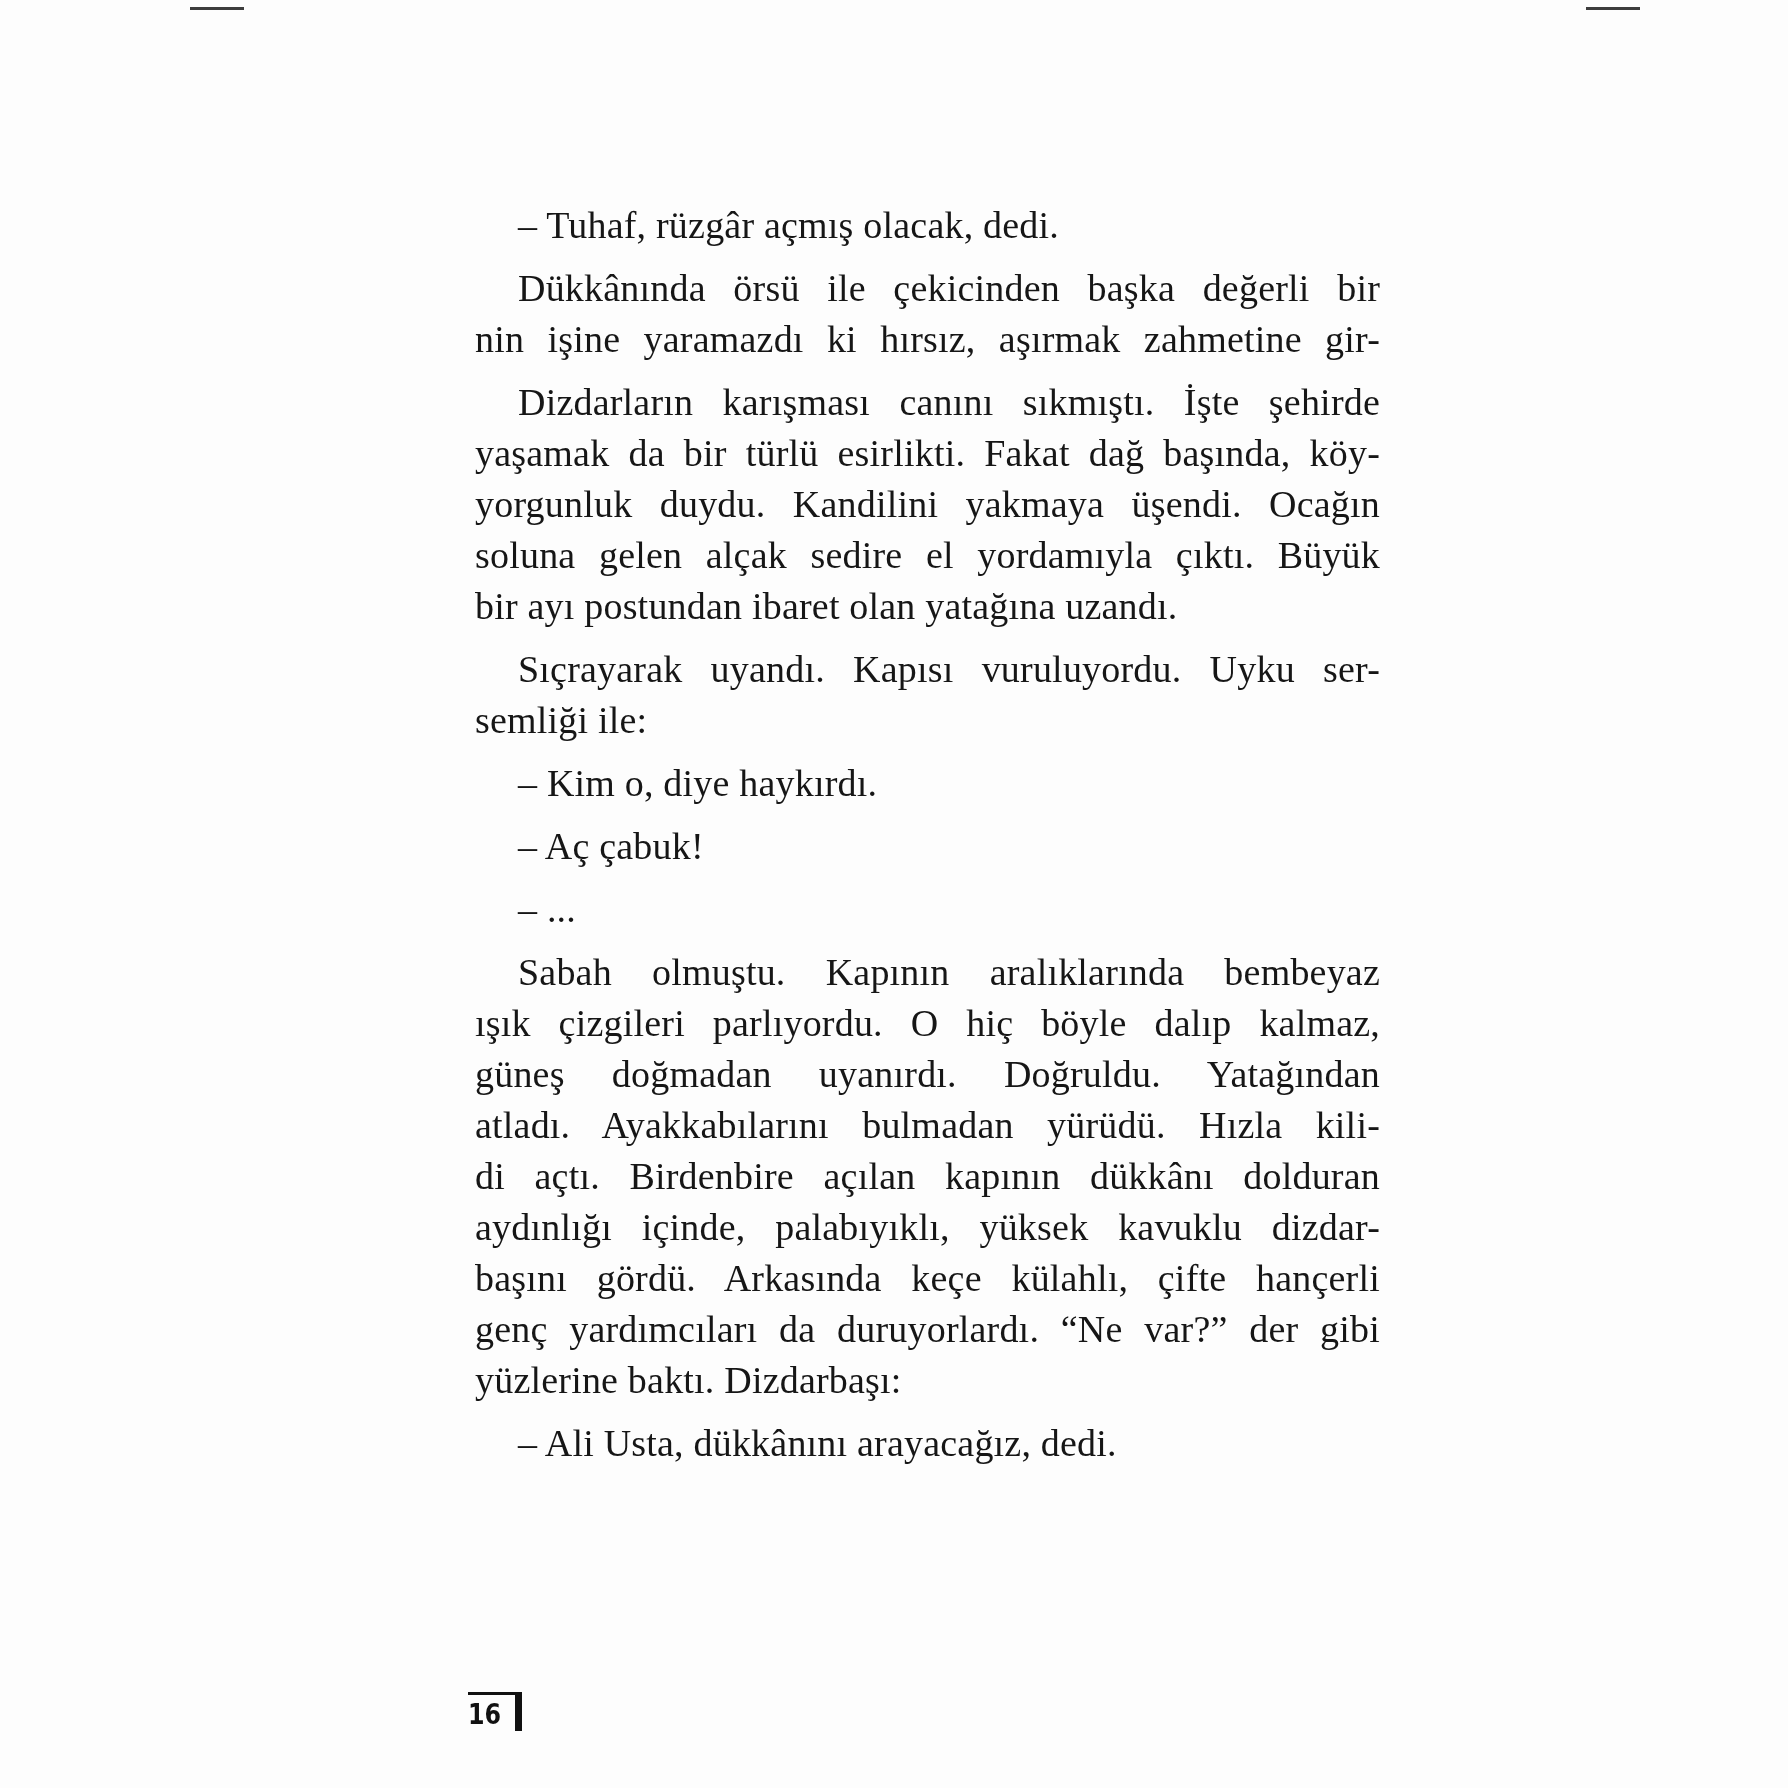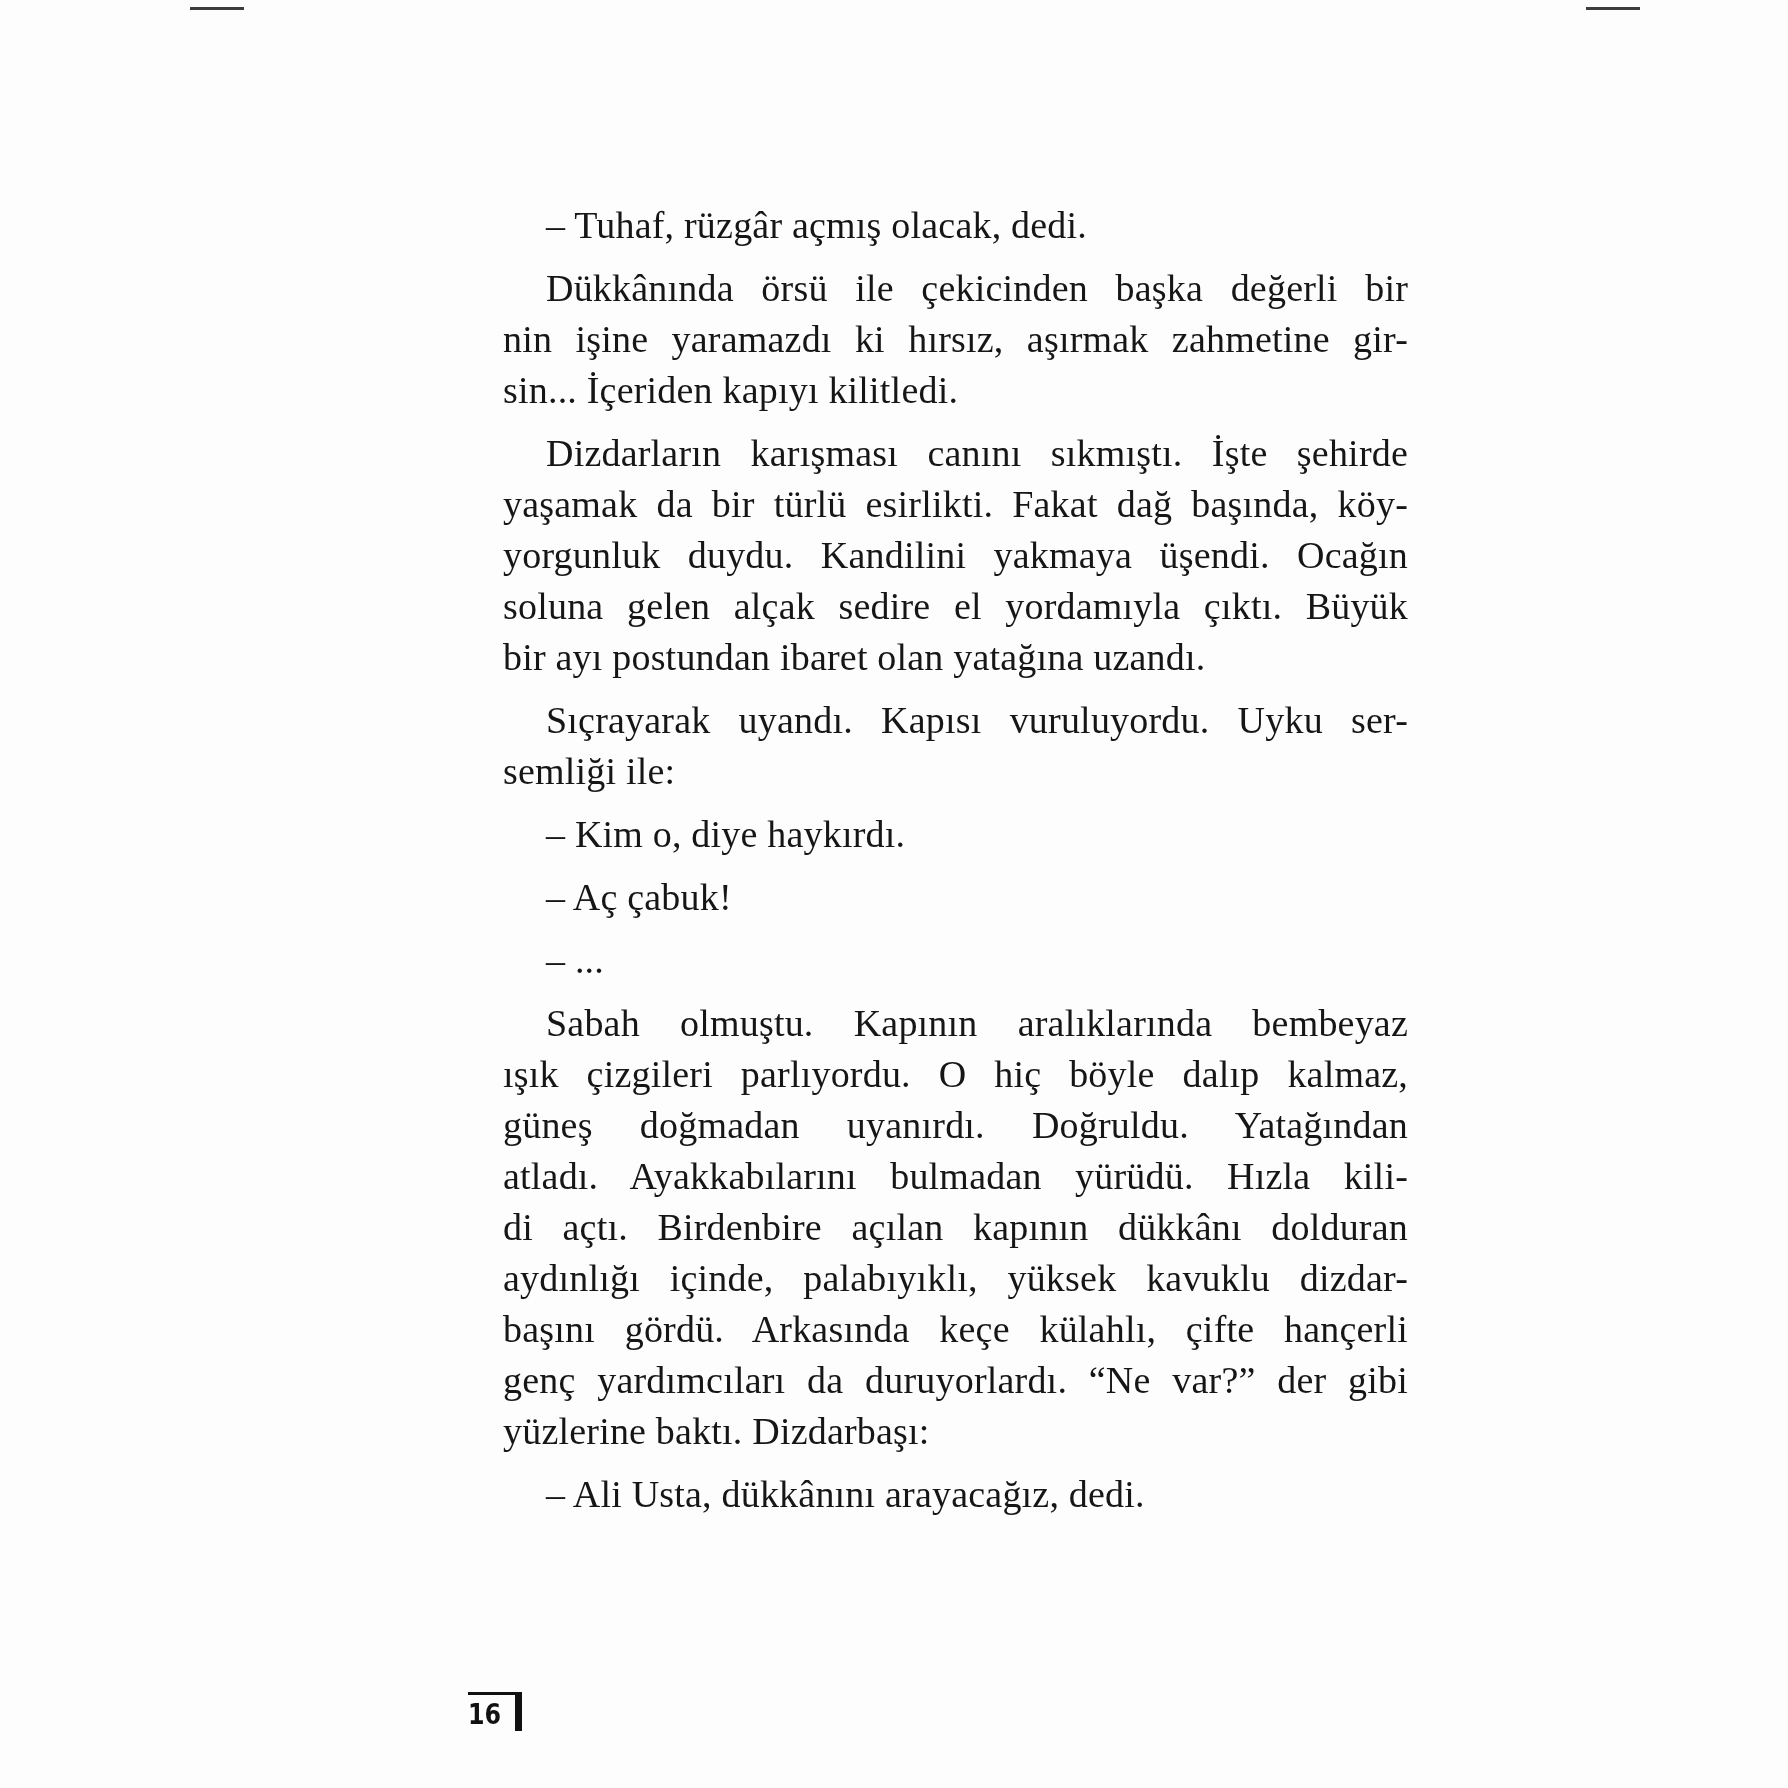--- a/index.html
+++ b/index.html
@@ -29,21 +29,20 @@
   .head-rule.right { left: 1586px; width: 54px; }
 
   .text-block {
     position: absolute;
     left: 475px;
     top: 200px;
     width: 905px;
     font-size: 38px;
     line-height: 51px;
     letter-spacing: 0.2px;
-    margin-left: 28px;
   }
   .para { margin: 0 0 12px 0; }
   .para:last-child { margin-bottom: 0; }
   .line {
     text-align: justify;
     text-align-last: justify;
   }
   .line.last {
     text-align: left;
     text-align-last: left;
@@ -91,21 +90,20 @@
 
   <div class="text-block">
 
     <div class="para">
       <div class="line indent last">– Tuhaf, rüzgâr açmış olacak, dedi.</div>
     </div>
 
     <div class="para">
       <div class="line indent">Dükkânında örsü ile çekicinden başka değerli bir</div>
       <div class="line">nin işine yaramazdı ki hırsız, aşırmak zahmetine gir-</div>
-      <div class="line last">sin... İçeriden kapıyı kilitledi.</div>
     </div>
 
     <div class="para">
       <div class="line indent">Dizdarların karışması canını sıkmıştı. İşte şehirde</div>
       <div class="line">yaşamak da bir türlü esirlikti. Fakat dağ başında, köy-</div>
       <div class="line">yorgunluk duydu. Kandilini yakmaya üşendi. Ocağın</div>
       <div class="line">soluna gelen alçak sedire el yordamıyla çıktı. Büyük</div>
       <div class="line last">bir ayı postundan ibaret olan yatağına uzandı.</div>
     </div>
 

